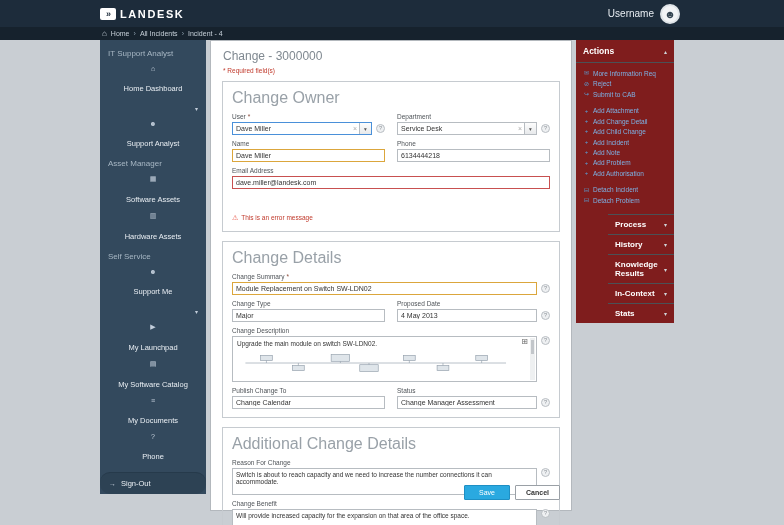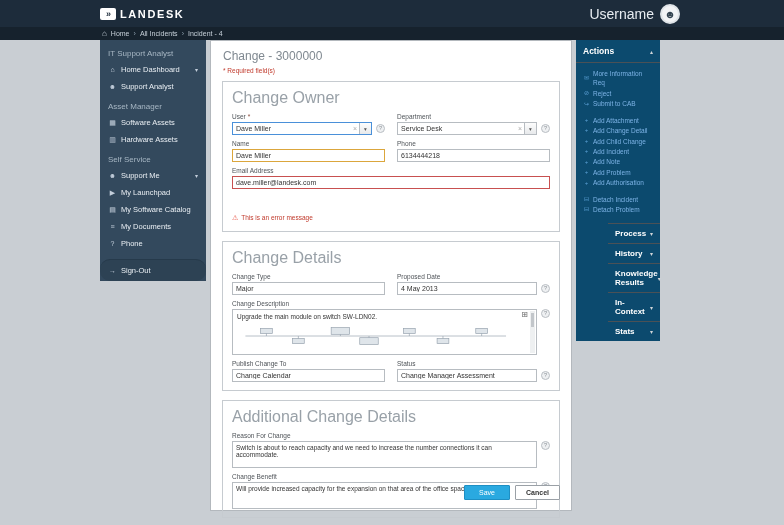--- a/index.html
+++ b/index.html
@@ -8,33 +8,33 @@
   .page{position:relative;width:784px;height:525px;background:#c9ced3;overflow:hidden;
         font-family:"Liberation Sans","DejaVu Sans",sans-serif;color:#333;}
 
   
   .topbar{position:absolute;top:0;left:0;right:0;height:27px;background:#1d2c3b;display:flex;align-items:center;}
   .brand{display:flex;align-items:center;margin-left:100px;gap:4px;}
   .logo-box{display:inline-flex;width:16px;height:12px;background:#fff;color:#1d2c3b;font-size:9px;font-weight:bold;
             align-items:center;justify-content:center;border-radius:2px;letter-spacing:-1px;}
   .brand-text{color:#fff;font-size:11px;font-weight:bold;letter-spacing:1.6px;}
   .userarea{position:absolute;right:104px;top:0;height:27px;display:flex;align-items:center;gap:6px;}
-  .username{color:#e8edf2;font-size:14px;}
+  .username{color:#e8edf2;font-size:10px;}
   .avatar{width:20px;height:20px;border-radius:50%;background:#f2f4f6;border:2px solid #dfe4e8;color:#31424f;
           display:flex;align-items:center;justify-content:center;font-size:11px;cursor:pointer;}
   .crumbbar{position:absolute;top:27px;left:0;right:0;height:13px;background:#16222d;display:flex;align-items:center;
             padding-left:102px;gap:4px;font-size:7px;color:#c6d0d9;}
   .crumb{cursor:pointer;}
   .crumb-sep{color:#8fa0ae;font-size:7px;}
   .crumb-home{font-size:8px;color:#c6d0d9;cursor:pointer;}
 
   
   .sidebar{position:absolute;left:100px;top:40px;width:106px;background:#33495d;padding-top:2px;}
   .sgroup-title{padding:7px 8px 3px;font-size:8px;color:#a7b7c4;}
-  .side-item{display:flex;align-items:center;gap:4px;padding:4px 8px;font-size:7.5px;color:#e9eef3;cursor:pointer;}
+  .side-item{display:flex;align-items:center;gap:12px;padding:4px 8px;font-size:7.5px;color:#e9eef3;cursor:pointer;flex-direction:column;}
   .sic{width:9px;text-align:center;font-size:7px;color:#c3cedb;flex:none;}
   .schev{margin-left:auto;font-size:6px;color:#c3cedb;}
   .signout{margin-top:7px;border-top:1px solid #263a4b;background:#2d4254;padding:6px 8px;display:flex;align-items:center;
            gap:4px;font-size:7.5px;color:#e9eef3;cursor:pointer;border-radius:10px;}
 
   
   .card{position:absolute;left:210px;top:40px;width:362px;height:471px;background:#fff;border:1px solid #b3b8bd;
         padding:8px 11px;}
   .page-title{font-size:12px;font-weight:normal;color:#7f8890;margin-left:1px;}
   .req-note{font-size:6.5px;color:#c0392b;margin:4px 1px 7px;}
@@ -66,21 +66,21 @@
   .sbar{position:absolute;top:1px;bottom:1px;right:1px;width:5px;background:#eef0f1;cursor:pointer;}
   .sthumb{position:absolute;top:2px;left:1px;width:3px;height:14px;background:#c2c6ca;}
   .tarea{flex:1;min-width:0;height:27px;resize:none;border:1px solid #b7bcc1;font-size:6.5px;padding:2px 3px;color:#333;
          font-family:inherit;background:#fff;}
   .btnrow{position:absolute;right:11px;bottom:10px;display:flex;gap:5px;}
   .btn{font-size:7px;font-family:inherit;cursor:pointer;padding:3px 14px;border-radius:1px;}
   .btn-save{background:#2aa9e0;border:1px solid #1e8fc4;color:#fff;}
   .btn-cancel{background:#fff;border:1px solid #9aa0a6;color:#333;font-weight:bold;padding:3px 10px;}
 
   
-  .actions{position:absolute;left:576px;top:40px;width:84px;background:#0c4a6e;color:#fff;}
+  .actions{position:absolute;left:576px;top:40px;width:98px;background:#7f1d1d;color:#fff;}
   .act-header{display:flex;justify-content:space-between;align-items:center;padding:6px 7px;font-size:8.5px;font-weight:bold;
               border-bottom:1px solid #4b5156;cursor:pointer;}
   .act-chev{font-size:6px;color:#cfd4d8;}
   .act-links{padding:5px 7px 2px;}
   .act-group{margin-bottom:7px;}
   .act-link{display:flex;align-items:center;gap:3px;margin:1px 0;font-size:6.5px;color:#7db3e6;cursor:pointer;line-height:1.45;}
   .aic{width:7px;text-align:center;font-size:6px;color:#5a9fd4;flex:none;}
   .act-sec{display:flex;justify-content:space-between;align-items:center;padding:5px 7px;font-size:8px;font-weight:bold;
            border-top:1px solid #4b5156;cursor:pointer;margin-left:32px;}
 </style>
@@ -218,20 +218,29 @@
           <div class="errmsg">
             <span class="warn-ic">⚠</span>
             <span>This is an error message</span>
           </div>
         </div>
       </div>
     </section>
 
     <section class="fbox">
       <h2 class="fbox-title">Change Details</h2>
+      <div class="frow">
+        <div class="fcol">
+          <label class="flabel"><span>Change Summary</span><span class="req">*</span></label>
+          <div class="fctrl">
+            <input class="fld warn" value="Module Replacement on Switch SW-LDN02" style="">
+            <span class="help">?</span>
+          </div>
+        </div>
+      </div>
       <div class="frow">
         <div class="fcol">
           <label class="flabel">Change Type</label>
           <div class="fctrl">
             <input class="fld" value="Major" style="">
           </div>
         </div>
         <div class="fcol">
           <label class="flabel">Proposed Date</label>
           <div class="fctrl">

